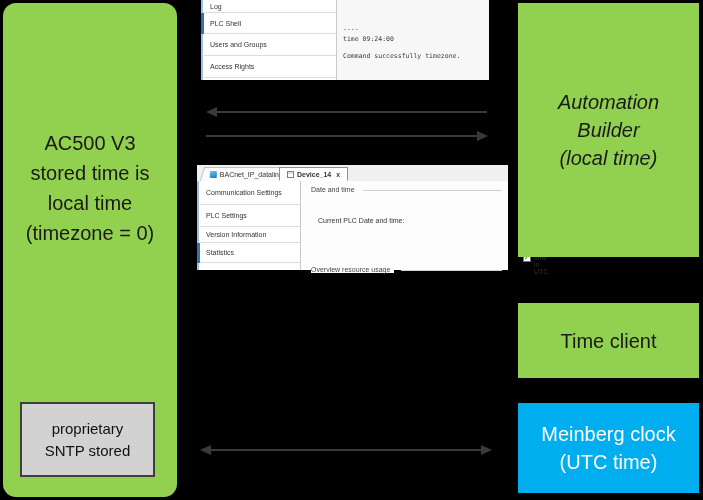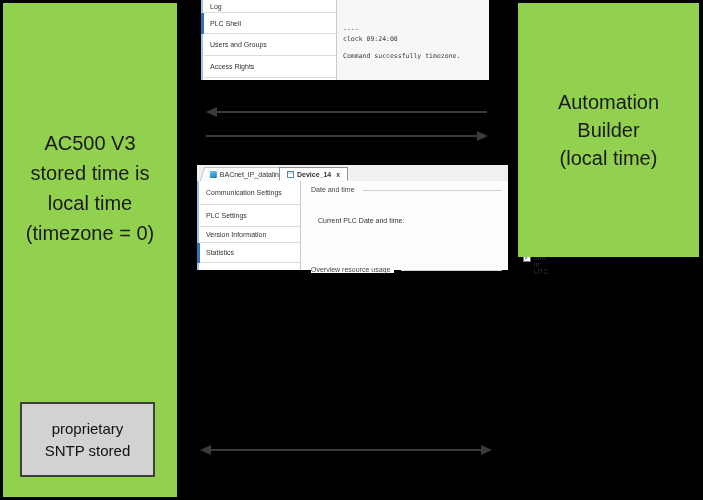--- a/index.html
+++ b/index.html
@@ -3,38 +3,38 @@
 <meta charset="utf-8">
 <style>
   html,body{margin:0;padding:0;background:#000;}
   .canvas{
     position:relative;width:703px;height:500px;background:#000;overflow:hidden;
     font-family:"Liberation Sans",sans-serif;
   }
   
   .green-panel{
     position:absolute;left:3px;top:3px;width:174px;height:494px;
-    background:#92D050;color:#1a1a1a;
+    background:#92D050;color:#1a1a1a;border-radius:13px;
   }
   .panel-title{
     position:absolute;left:0;top:125px;width:100%;
     text-align:center;font-size:20px;line-height:30px;white-space:pre-line;
   }
   .sntp-box{
     position:absolute;left:17px;top:399px;width:131px;height:71px;
     background:#D2D2D2;border:2px solid #3F3F3F;
     display:flex;align-items:center;justify-content:center;
     text-align:center;font-size:15px;line-height:22px;white-space:pre-line;color:#111;
   }
   .right-box{
     position:absolute;left:518px;width:181px;
     display:flex;align-items:center;justify-content:center;
     text-align:center;font-size:20px;line-height:28px;white-space:pre-line;
   }
-  .box-ab{top:3px;height:254px;background:#92D050;color:#1a1a1a;}
+  .box-ab{top:3px;height:254px;background:#92D050;color:#1a1a1a;font-style:italic;}
   .box-tc{top:303px;height:75px;background:#92D050;color:#1a1a1a;}
   .box-mb{top:403px;height:90px;background:#00AEEF;color:#ffffff;}
   
   .arrow-line{position:absolute;height:2px;background:#3A3A3A;}
   .arrow-head{position:absolute;width:0;height:0;border-top:5px solid transparent;border-bottom:5px solid transparent;}
   .head-left{border-right:11px solid #3A3A3A;}
   .head-right{border-left:11px solid #3A3A3A;}
   
   .shot1{
     position:absolute;left:201px;top:0;width:288px;height:80px;background:#ffffff;
@@ -106,21 +106,21 @@
       </div>
       <div class="s1-row" style="top:34px;height:22px;">
         <span>Users and Groups</span>
       </div>
       <div class="s1-row" style="top:56px;height:22px;">
         <span>Access Rights</span>
       </div>
     </div>
     <div class="shot1-console">
       <div class="console-line" style="top:25px;">----</div>
-      <div class="console-line" style="top:35px;">clock 09:24:00</div>
+      <div class="console-line" style="top:35px;">time 09:24:00</div>
       <div class="console-line" style="top:45px;"></div>
       <div class="console-line" style="top:52px;">Command successfully timezone.</div>
     </div>
   </div>
 
   <div class="arrow-head head-left" style="left:206px;top:107px;"></div>
   <div class="arrow-line" style="left:215px;top:111px;width:272px;"></div>
   <div class="arrow-line" style="left:206px;top:135px;width:272px;"></div>
   <div class="arrow-head head-right" style="left:477px;top:131px;"></div>
 
@@ -170,18 +170,25 @@
       <div class="group-title" style="left:10px;top:85px;">Overview resource usage</div>
       <div class="group-line" style="left:100px;top:89px;right:6px;"></div>
     </div>
   </div>
 
   <div class="right-box box-ab">
     <span>Automation
 Builder
 (local time)</span>
   </div>
+  <div class="right-box box-tc">
+    <span>Time client</span>
+  </div>
+  <div class="right-box box-mb">
+    <span>Meinberg clock
+(UTC time)</span>
+  </div>
 
   <div class="arrow-head head-left" style="left:200px;top:445px;"></div>
   <div class="arrow-line" style="left:209px;top:449px;width:274px;"></div>
   <div class="arrow-head head-right" style="left:481px;top:445px;"></div>
 
 </div>
 
 </body></html>

